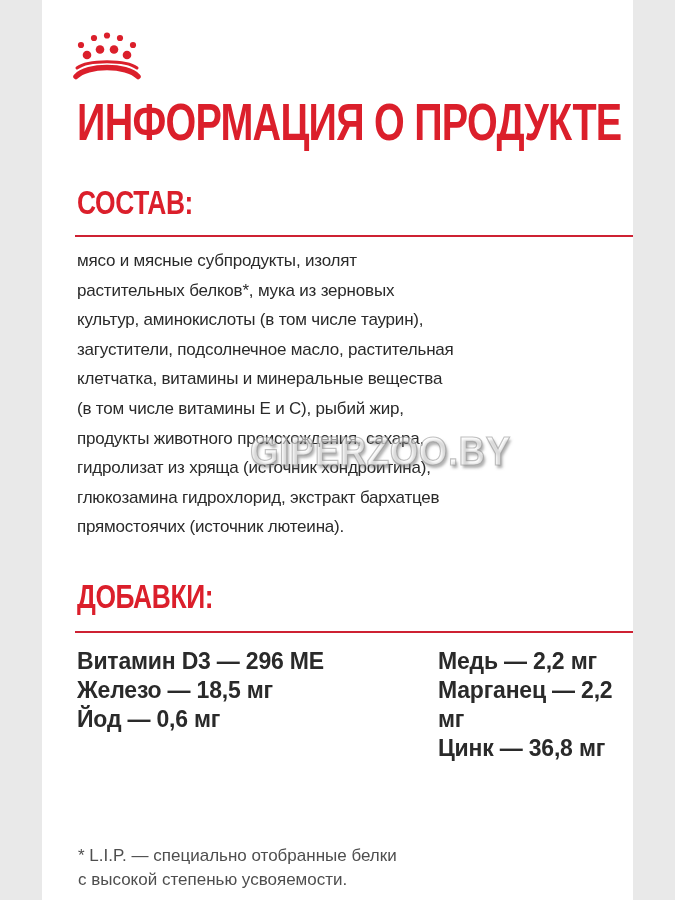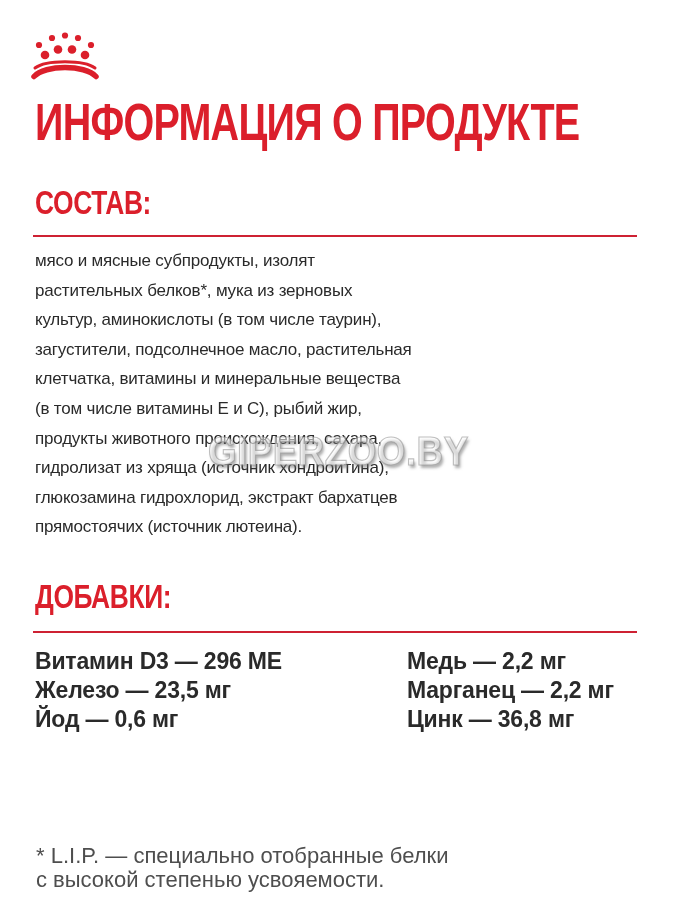--- a/index.html
+++ b/index.html
@@ -7,21 +7,21 @@
     --rule-red:#CE2133;
     --body-text:#2A2A2A;
     --footnote-gray:#4E4E4E;
     --background:#FFFFFF;
   }
   *{margin:0;padding:0;box-sizing:border-box;}
   html,body{background:#e9e9e9;}
   body{font-family:"Liberation Sans","DejaVu Sans",sans-serif;}
   .page{
     position:relative;
-    width:675px;height:900px;
+    width:591px;height:900px;
     background:var(--background);
     overflow:hidden;
     margin:0 auto;
   }
   .crown{position:absolute;left:30px;top:31px;width:70px;height:50px;}
   .page-title{
     position:absolute;left:35px;top:92px;
     font-size:52px;font-weight:bold;letter-spacing:-1px;
     color:var(--accent-red);
     transform:scaleX(0.76);transform-origin:left center;
@@ -60,24 +60,24 @@
     pointer-events:none;
   }
   .additives-col{
     position:absolute;top:647px;
     font-size:23px;font-weight:bold;line-height:29px;
     color:var(--body-text);
     white-space:pre-line;
     letter-spacing:-0.2px;
   }
   .additives-left{left:35px;}
-  .additives-right{left:407px;}
+  .additives-right{left:396px;}
   .footnote{
     position:absolute;left:36px;top:844px;
-    font-size:22px;line-height:24px;
+    font-size:17px;line-height:24px;
     color:var(--footnote-gray);
     white-space:pre-line;
   }
 </style>
 </head>
 <body>
 
 <div class="page">
 
   <svg class="crown" viewBox="0 0 70 50" aria-hidden="true">
@@ -111,21 +111,21 @@
 продукты животного происхождения, сахара,
 гидролизат из хряща (источник хондроитина),
 глюкозамина гидрохлорид, экстракт бархатцев
 прямостоячих (источник лютеина).</div>
 
   <div class="watermark">GIPERZOO.BY</div>
 
   <div class="section-heading heading-additives">ДОБАВКИ:</div>
   <div class="rule rule-additives"></div>
   <div class="additives-col additives-left">Витамин D3 — 296 МЕ
-Железо — 23,5 мг
+Железо — 18,5 мг
 Йод — 0,6 мг</div>
   <div class="additives-col additives-right">Медь — 2,2 мг
 Марганец — 2,2 мг
 Цинк — 36,8 мг</div>
 
   <div class="footnote">* L.I.P. — специально отобранные белки
 с высокой степенью усвояемости.</div>
 
 </div>
 

